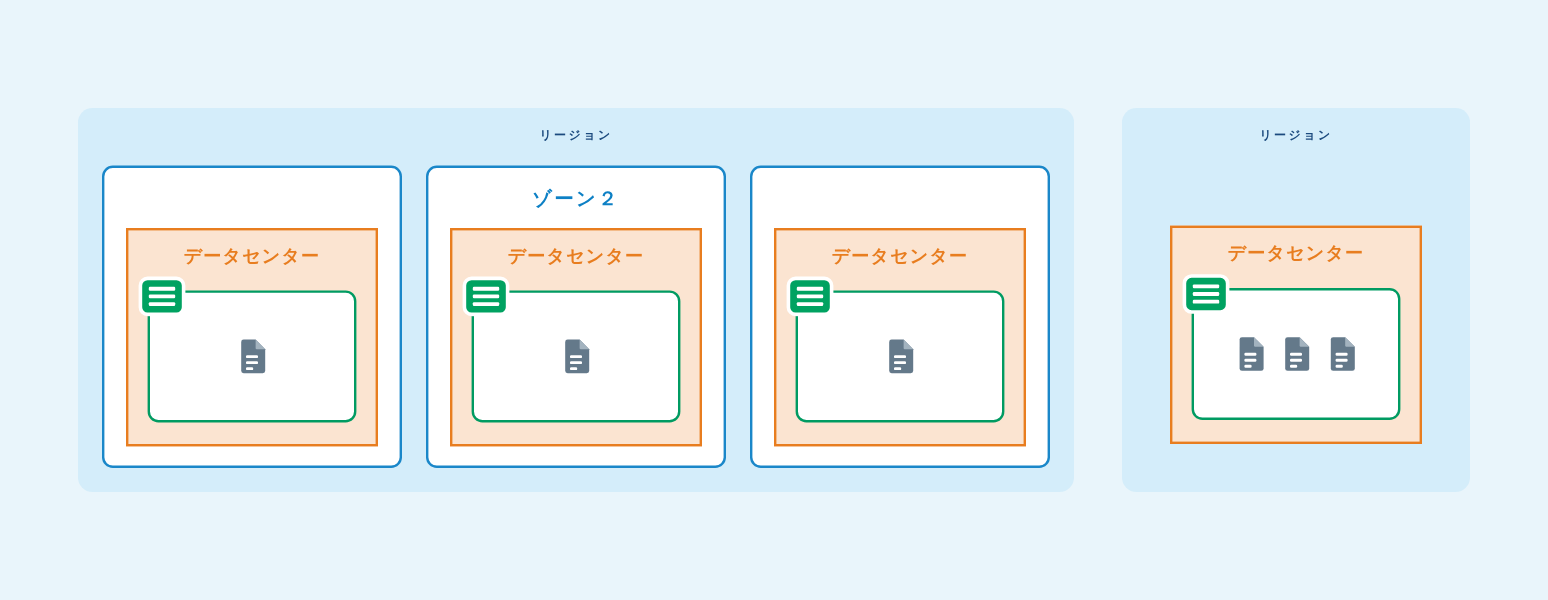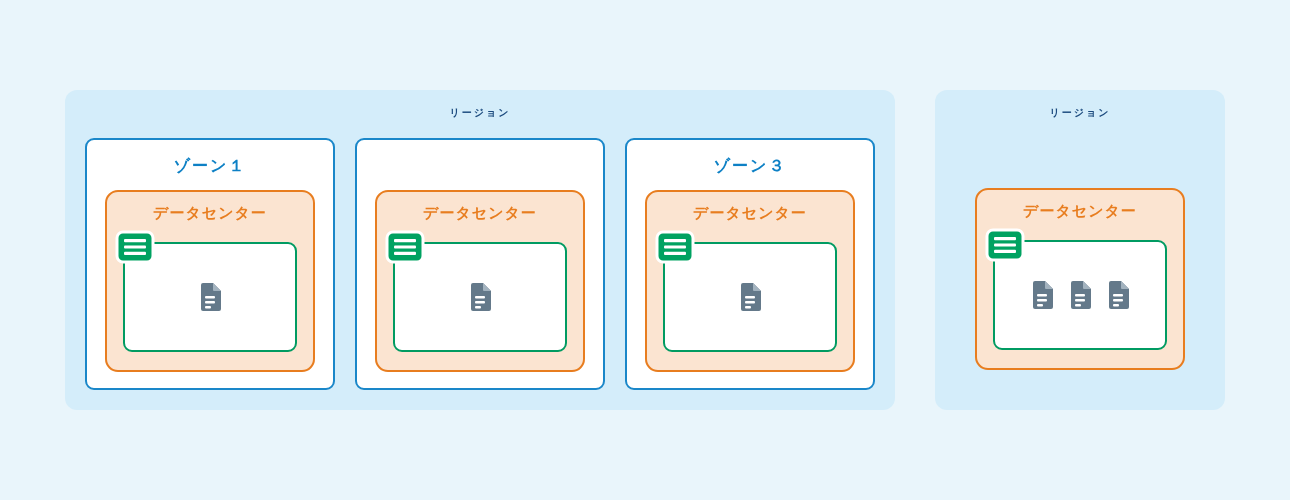--- a/index.html
+++ b/index.html
@@ -51,21 +51,21 @@
     letter-spacing: 2px;
   }
   .datacenter {
     position: absolute;
     left: 18px;
     top: 50px;
     width: 210px;
     height: 182px;
     background: #fbe4d1;
     border: 2px solid #e87d1f;
-    border-radius: 13px;
+    border-radius: 0;
   }
   .region-right .datacenter {
     left: 40px;
     top: 98px;
   }
   .dc-title {
     text-align: center;
     margin-top: 12px;
     font-size: 15px;
     font-weight: bold;
@@ -119,50 +119,49 @@
       <rect x="7" y="24" width="6" height="2.4" rx="1" fill="#ffffff"></rect>
     </g>
   </defs>
 </svg>
 
 <div class="region region-left">
   <div class="region-title">リージョン</div>
   <div class="zones">
 
     <div class="zone">
-      <div class="zone-title">ゾーン１</div>
       <div class="datacenter">
         <div class="dc-title">データセンター</div>
         <div class="server-box">
           <svg class="rack-icon" viewBox="0 0 40 34">
               <use href="#rack-glyph"></use>
             </svg>
           <svg class="doc-icon" viewBox="0 0 24 30">
               <use href="#doc-glyph"></use>
             </svg>
         </div>
       </div>
     </div>
 
     <div class="zone">
+      <div class="zone-title">ゾーン２</div>
       <div class="datacenter">
         <div class="dc-title">データセンター</div>
         <div class="server-box">
           <svg class="rack-icon" viewBox="0 0 40 34">
               <use href="#rack-glyph"></use>
             </svg>
           <svg class="doc-icon" viewBox="0 0 24 30">
               <use href="#doc-glyph"></use>
             </svg>
         </div>
       </div>
     </div>
 
     <div class="zone">
-      <div class="zone-title">ゾーン３</div>
       <div class="datacenter">
         <div class="dc-title">データセンター</div>
         <div class="server-box">
           <svg class="rack-icon" viewBox="0 0 40 34">
               <use href="#rack-glyph"></use>
             </svg>
           <svg class="doc-icon" viewBox="0 0 24 30">
               <use href="#doc-glyph"></use>
             </svg>
         </div>

